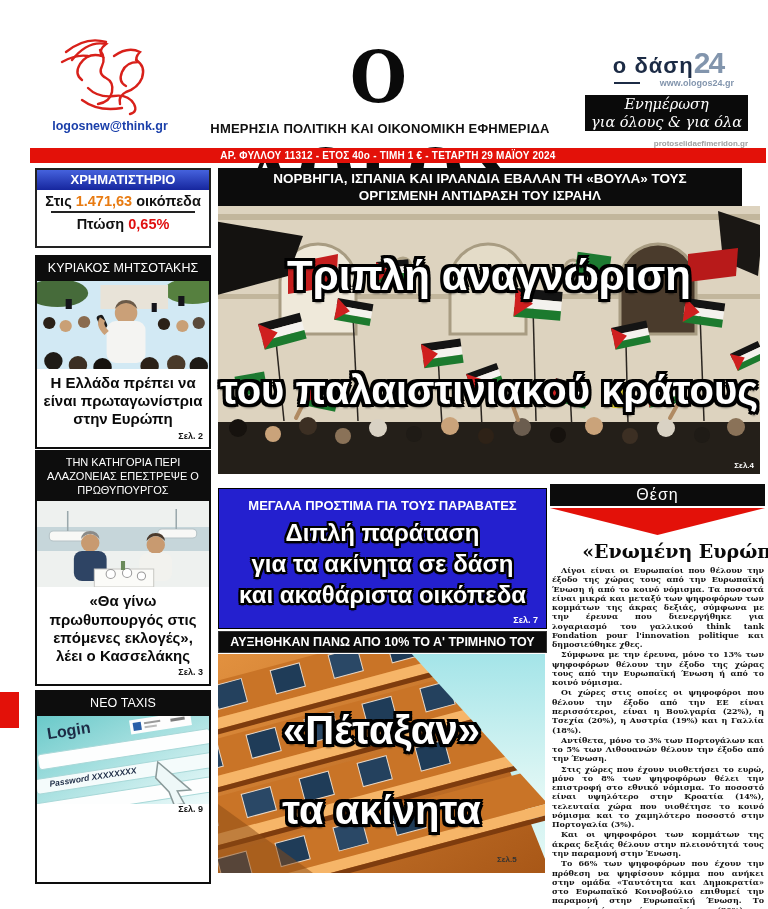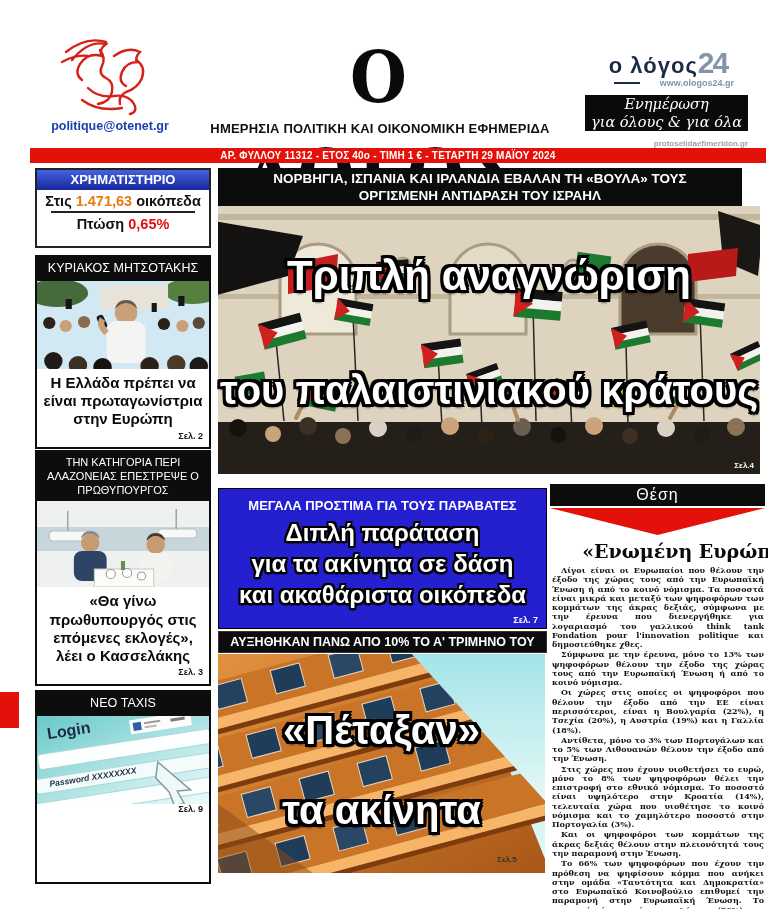--- a/index.html
+++ b/index.html
@@ -92,27 +92,27 @@
       <path d="M20,30 q16,-20 34,-16 q-8,6 -4,12 q-14,-4 -22,8 q-6,10 2,16"></path>
       <path d="M14,22 q20,-16 40,-10"></path>
       <path d="M10,32 q14,-8 26,-6"></path>
       <path d="M48,20 q6,8 2,16 q-4,8 4,12 q8,4 6,14 q-2,10 -14,12"></path>
       <path d="M62,26 q14,-10 26,-4 q-6,6 -2,10 q-12,0 -16,10 q-4,10 4,14"></path>
       <path d="M84,30 q10,6 6,18 q-4,10 -16,14 q-8,4 -6,12"></path>
       <path d="M36,58 q10,10 26,8 q14,-2 20,8 q4,8 -4,10"></path>
       <path d="M30,70 q16,12 40,8"></path>
     </g>
   </svg>
-  <div class="abs logo-email">politique@otenet.gr</div>
+  <div class="abs logo-email">logosnew@think.gr</div>
 
   <div class="abs masthead-title">Ο ΛΟΓΟΣ</div>
   <div class="abs masthead-sub">ΗΜΕΡΗΣΙΑ ΠΟΛΙΤΙΚΗ ΚΑΙ ΟΙΚΟΝΟΜΙΚΗ ΕΦΗΜΕΡΙΔΑ</div>
 
   <div class="abs weblogo">
-    <span class="nm">ο λόγος</span><span class="n24">24</span>
+    <span class="nm">ο δάση</span><span class="n24">24</span>
     <div class="url">
         <span class="dash"></span>
         <span>www.ologos24.gr</span>
       </div>
   </div>
   <div class="abs promo-box">
     <span>Ενημέρωση</span>
     <span>για όλους &amp; για όλα</span>
   </div>
   <div class="abs watermark">protoselidaefimeridon.gr</div>

